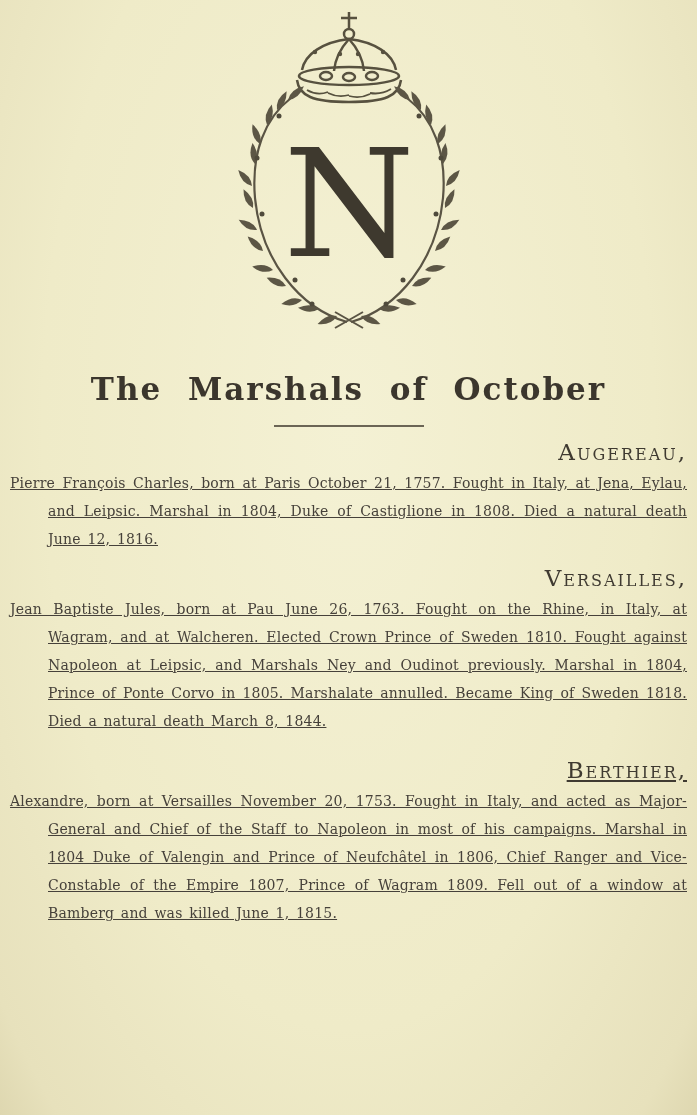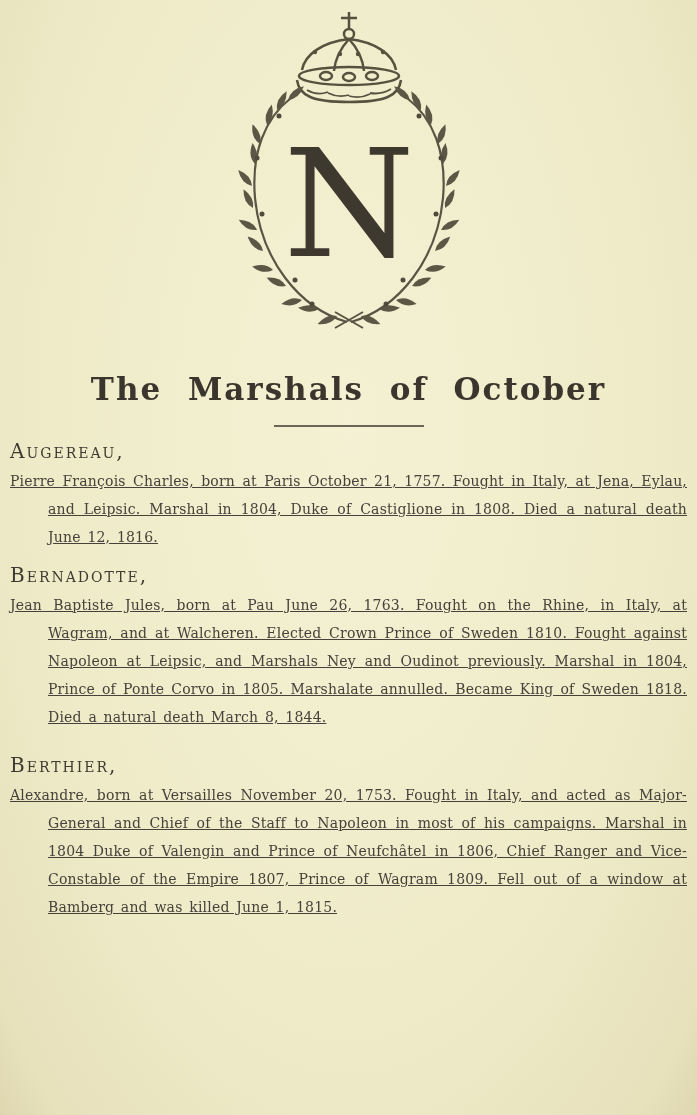--- a/index.html
+++ b/index.html
@@ -12,25 +12,25 @@
   }
   .emblem{text-align:center;margin:0;}
   .emblem svg{display:inline-block;}
   .title{
     font-size:31px;font-weight:bold;text-align:center;
     letter-spacing:2px;word-spacing:13px;
     margin:24px 0 0;color:#3b362d;
   }
   .divider{width:150px;height:2px;background:#6b6555;margin:18px auto 10px;}
   .entry-heading{
-    text-align:left;margin:12px 0 4px;
-    font-size:20px;font-weight:normal;letter-spacing:2px;
+    text-align:right;margin:12px 0 4px;
+    font-size:23px;font-weight:normal;letter-spacing:2px;
     font-variant:small-caps;color:#3f3a31;
   }
-  .entry-heading.spaced{margin-top:22px;}
+  .entry-heading.spaced{margin-top:22px;text-decoration:underline;}
   .entry-body{
     margin:0;font-size:14px;line-height:28px;
     text-align:justify;letter-spacing:.2px;word-spacing:2px;
     padding-left:38px;text-indent:-38px;color:#46413a;text-decoration:underline;
   }
 </style>
 </head>
 <body>
 
 <div class="page">
@@ -101,21 +101,21 @@
   <h1 class="title">The Marshals of October</h1>
 
   <div class="divider"></div>
 
   <section>
     <h2 class="entry-heading">Augereau,</h2>
     <p class="entry-body">Pierre François Charles, born at Paris October 21, 1757. Fought in Italy, at Jena, Eylau, and Leipsic. Marshal in 1804, Duke of Castiglione in 1808. Died a natural death June 12, 1816.</p>
   </section>
 
   <section>
-    <h2 class="entry-heading">Bernadotte,</h2>
+    <h2 class="entry-heading">Versailles,</h2>
     <p class="entry-body">Jean Baptiste Jules, born at Pau June 26, 1763. Fought on the Rhine, in Italy, at Wagram, and at Walcheren. Elected Crown Prince of Sweden 1810. Fought against Napoleon at Leipsic, and Marshals Ney and Oudinot previously. Marshal in 1804, Prince of Ponte Corvo in 1805. Marshalate annulled. Became King of Sweden 1818. Died a natural death March 8, 1844.</p>
   </section>
 
   <section>
     <h2 class="entry-heading spaced">Berthier,</h2>
     <p class="entry-body">Alexandre, born at Versailles November 20, 1753. Fought in Italy, and acted as Major-General and Chief of the Staff to Napoleon in most of his campaigns. Marshal in 1804 Duke of Valengin and Prince of Neufchâtel in 1806, Chief Ranger and Vice-Constable of the Empire 1807, Prince of Wagram 1809. Fell out of a window at Bamberg and was killed June 1, 1815.</p>
   </section>
 
 </div>
 

